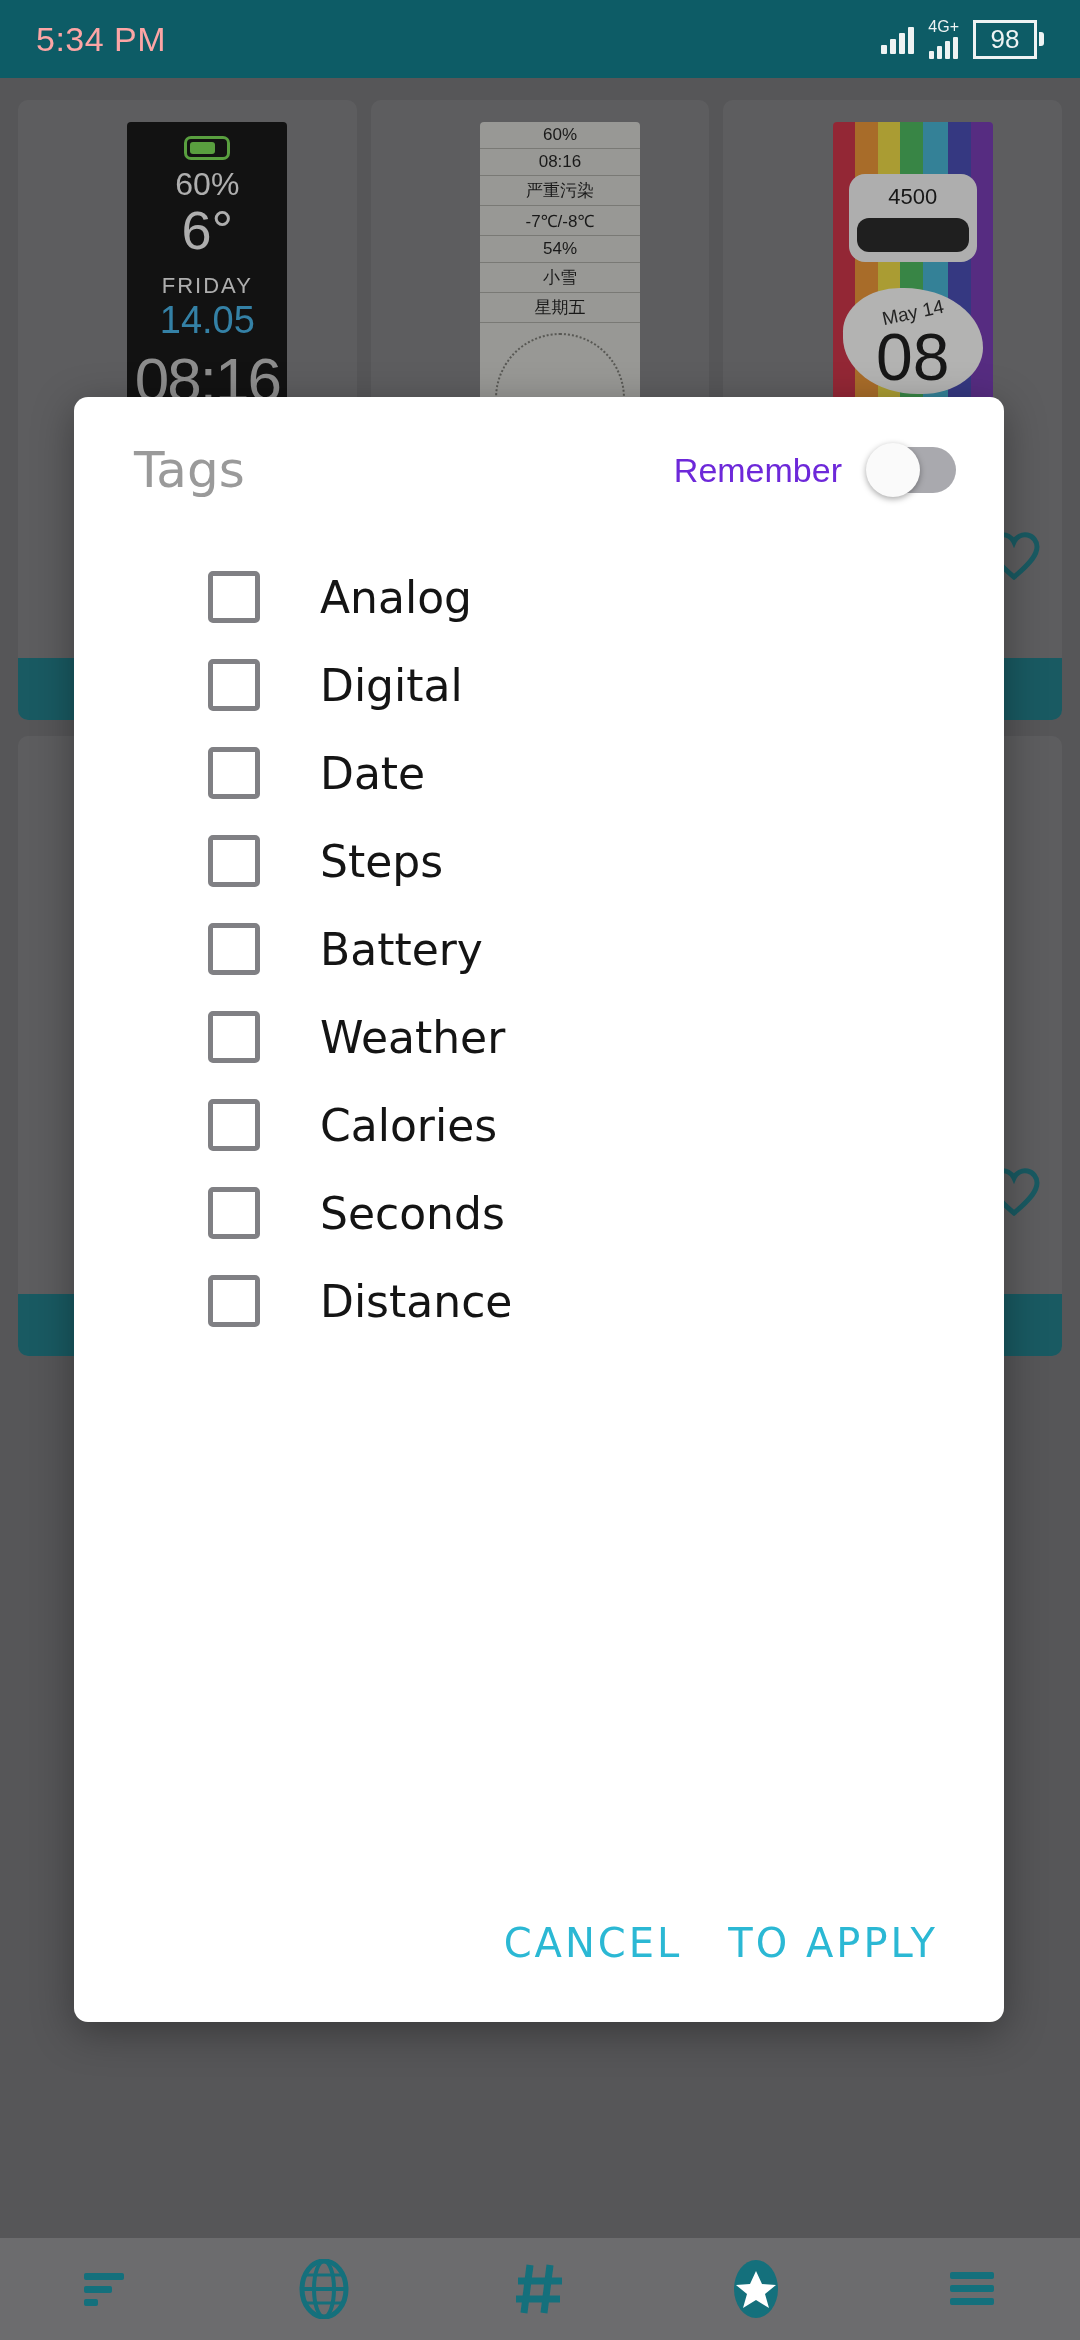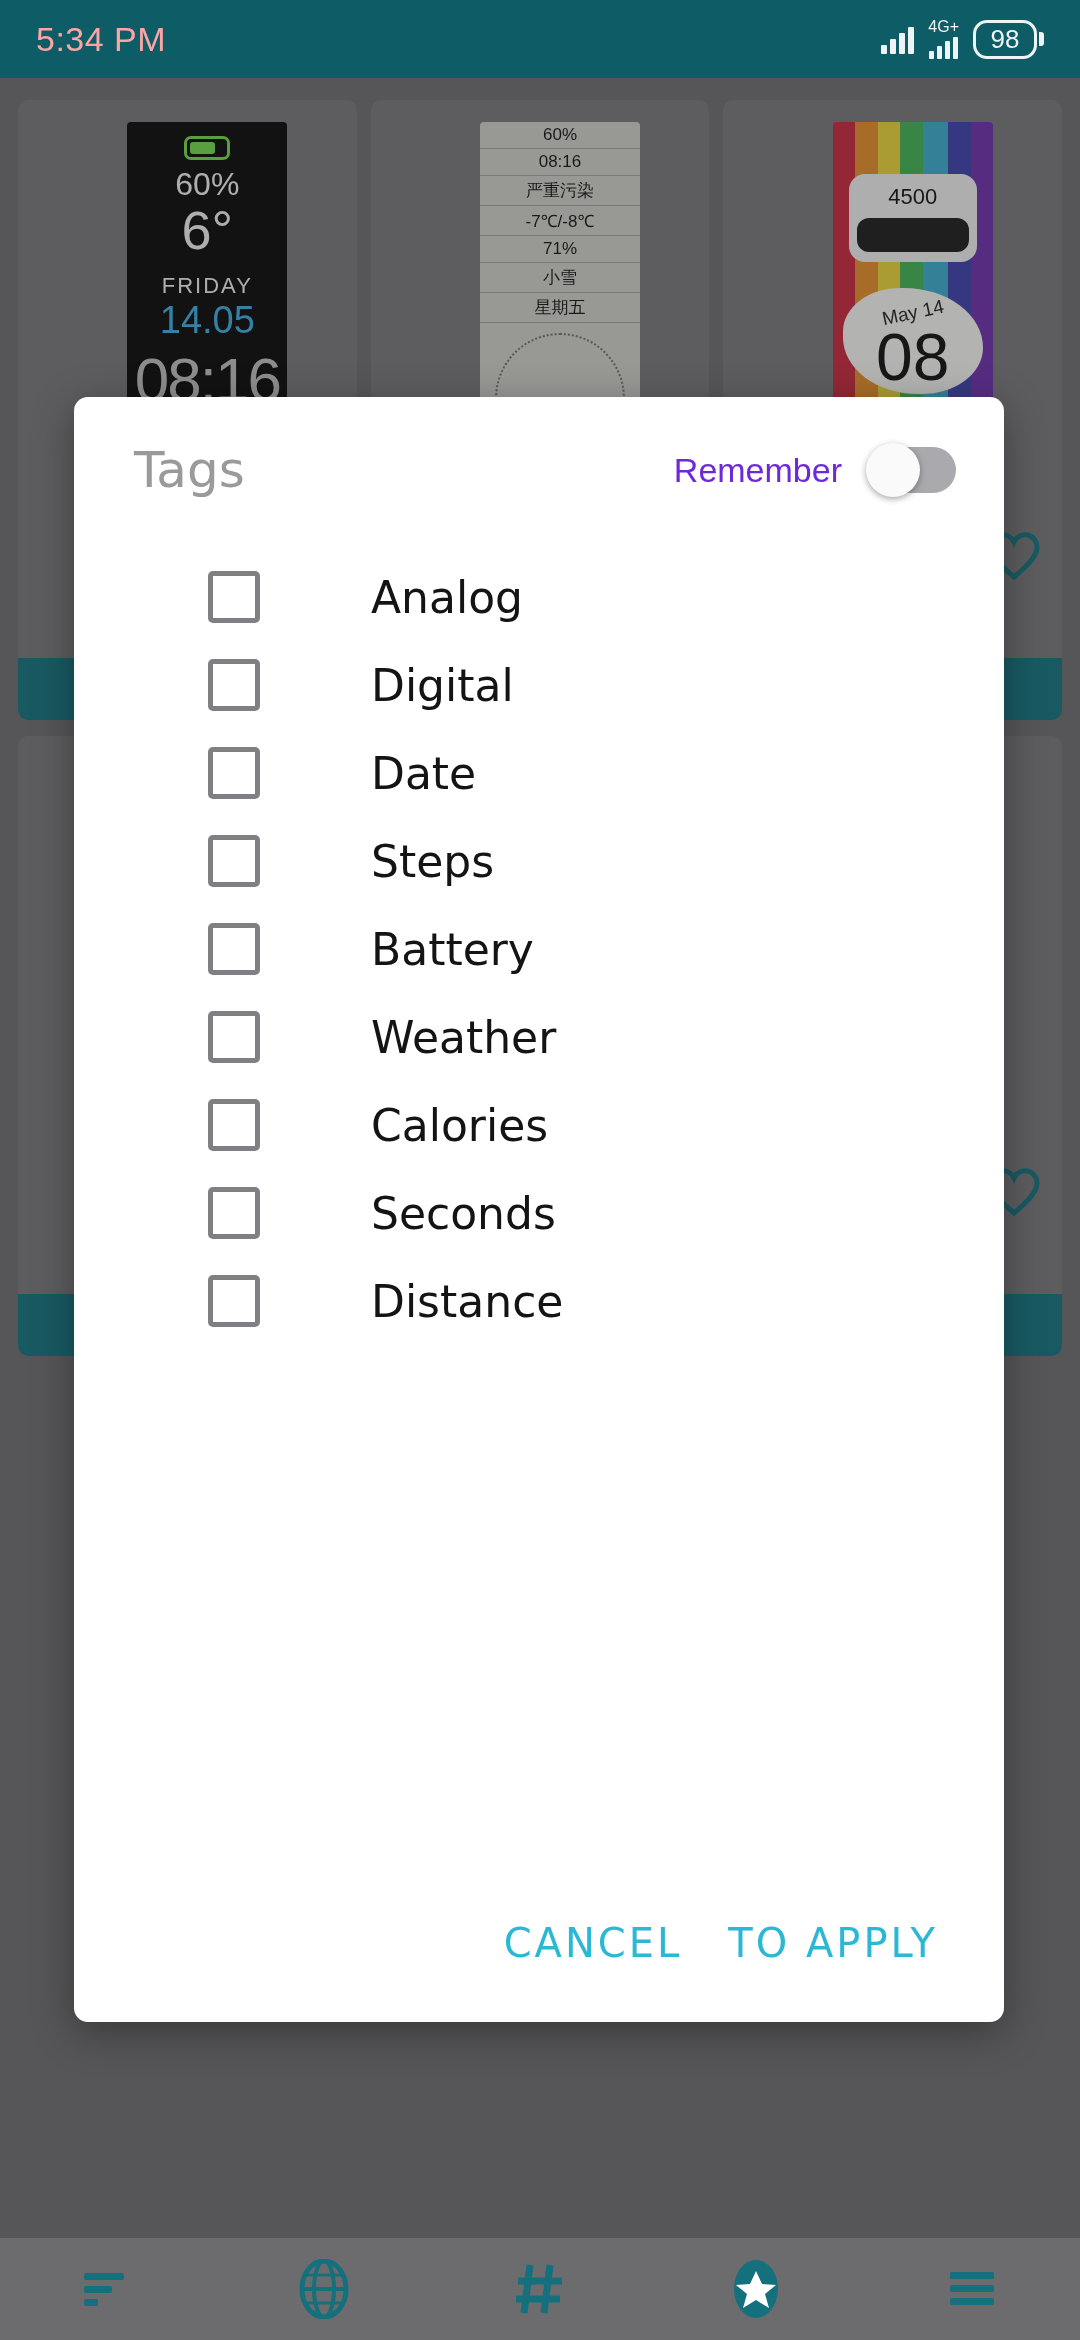--- a/index.html
+++ b/index.html
@@ -23,21 +23,21 @@
   .sig i { display:block; width:6px; background:#eef3f3; border-radius:1px; }
   .sig i:nth-child(1){height:9px;} .sig i:nth-child(2){height:15px;}
   .sig i:nth-child(3){height:21px;} .sig i:nth-child(4){height:27px;}
   .net { display:flex; flex-direction:column; align-items:center; line-height:1; }
   .net-lbl { color:#eef3f3; font-size:16px; font-family:"Liberation Sans", sans-serif; }
   .net-row { display:flex; align-items:flex-end; gap:3px; height:22px; margin-top:2px; }
   .net-row i { display:block; width:5px; background:#eef3f3; border-radius:1px; }
   .net-row i:nth-child(1){height:8px;} .net-row i:nth-child(2){height:13px;}
   .net-row i:nth-child(3){height:18px;} .net-row i:nth-child(4){height:22px;}
   .batt { position:relative; display:flex; align-items:center; }
-  .batt-body { border:3px solid #eef3f3; border-radius:14px; padding:1px 8px;
+  .batt-body { border:3px solid #eef3f3; border-radius:0; padding:1px 8px;
                min-width:64px; text-align:center; }
   .batt-body span { color:#eef3f3; font-size:26px; font-family:"Liberation Sans", sans-serif; }
   .batt-cap { width:5px; height:14px; background:#eef3f3; border-radius:0 3px 3px 0; margin-left:2px; }
 
   
   .bg-grid {
     position:absolute; top:78px; left:0; width:1080px; height:2160px;
     padding:22px 18px 0; display:grid; grid-template-columns:repeat(3,1fr);
     gap:16px 14px; align-content:start;
   }
@@ -112,21 +112,21 @@
   .rem-label { font-size:34px; color:#6d28d9; font-family:Liberation Sans, sans-serif; }
   .switch { width:86px; height:46px; border-radius:23px; background:#a9a9ae;
             position:relative; flex:0 0 auto; }
   .switch .knob { position:absolute; top:-4px; left:-4px; width:54px; height:54px;
                   border-radius:50%; background:#fafafa; box-shadow:0 2px 6px rgba(0,0,0,.35); }
 
   .dlg-list { flex:1; padding:40px 0 0 0; }
   .row { display:flex; align-items:center; height:88px; padding:0 0 0 134px; }
   .cbx { width:52px; height:52px; border:5px solid #808084; border-radius:5px;
          background:#fff; flex:0 0 auto; }
-  .row-label { margin-left:111px; font-size:44px; color:#141414;
+  .row-label { margin-left:60px; font-size:44px; color:#141414;
                font-family:"DejaVu Sans", sans-serif; }
 
   .dlg-actions { display:flex; justify-content:flex-end; align-items:center;
                  gap:46px; padding:0 66px 56px 16px; }
   .act { font-size:40px; color:#2bb8d4; letter-spacing:3px;
          font-family:"DejaVu Sans", sans-serif; background:none; border:none;
          cursor:pointer; }
 </style>
 </head>
 <body>
@@ -152,21 +152,21 @@
       <div class="card-foot"></div>
     </div>
 
     <div class="card">
       <div class="card-pic">
         <div class="face f-light">
           <div class="f-lrow">60%</div>
           <div class="f-lrow">08:16</div>
           <div class="f-lrow">严重污染</div>
           <div class="f-lrow">-7℃/-8℃</div>
-          <div class="f-lrow">71%</div>
+          <div class="f-lrow">54%</div>
           <div class="f-lrow">小雪</div>
           <div class="f-lrow">星期五</div>
           <div class="f-dial">
             <div class="ring"></div>
           </div>
         </div>
         <svg class="heart" viewBox="0 0 52 48">
           <path d="M26 45 C8 30 3 22 3 15 A12 12 0 0 1 26 10 A12 12 0 0 1 49 15 C49 22 44 30 26 45 Z" fill="none" stroke="#14707c" stroke-width="5"></path>
         </svg>
       </div>

